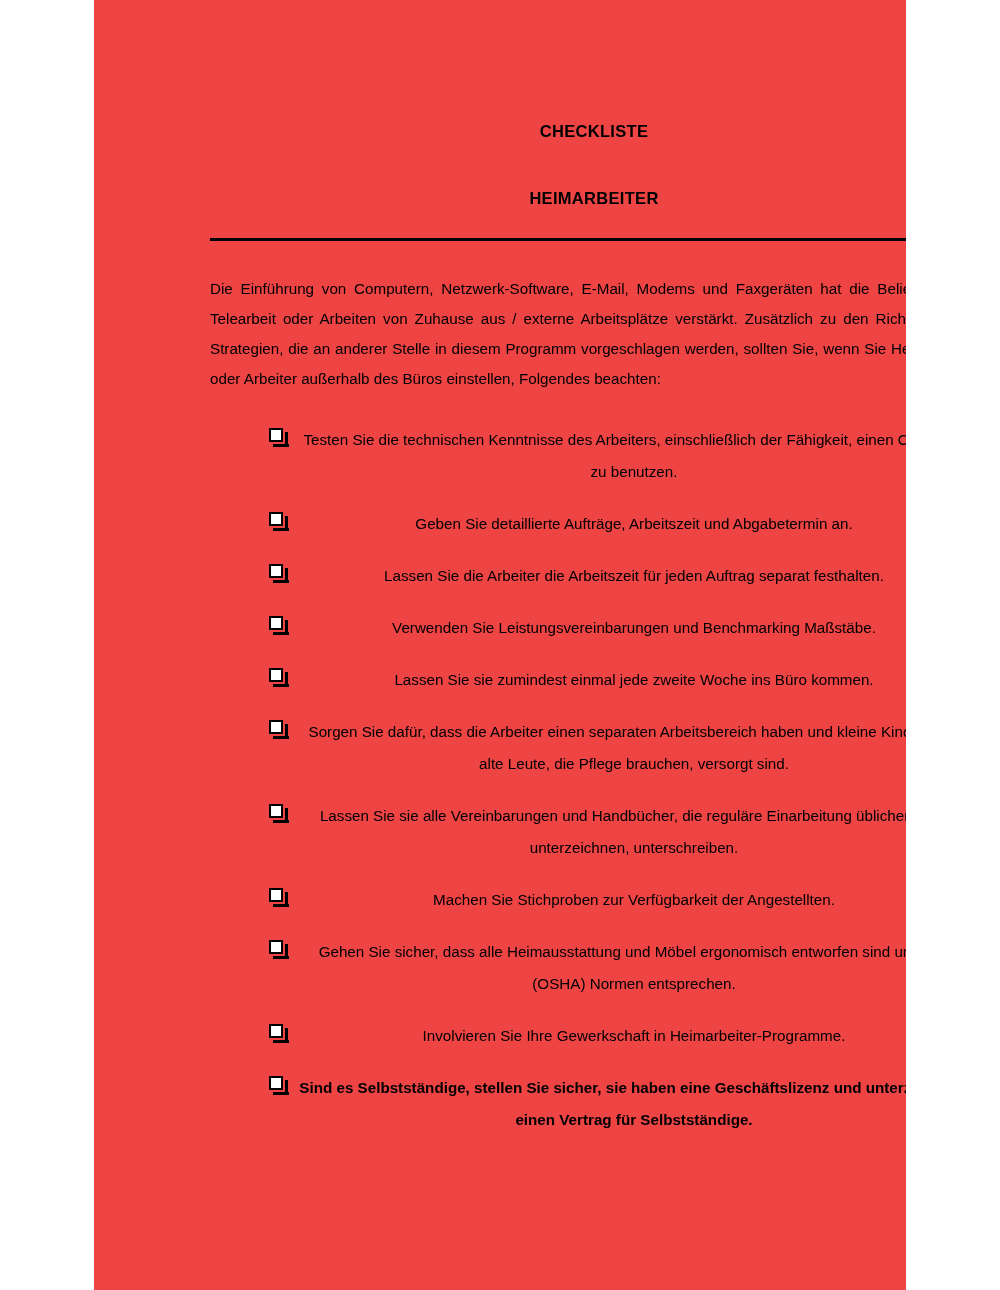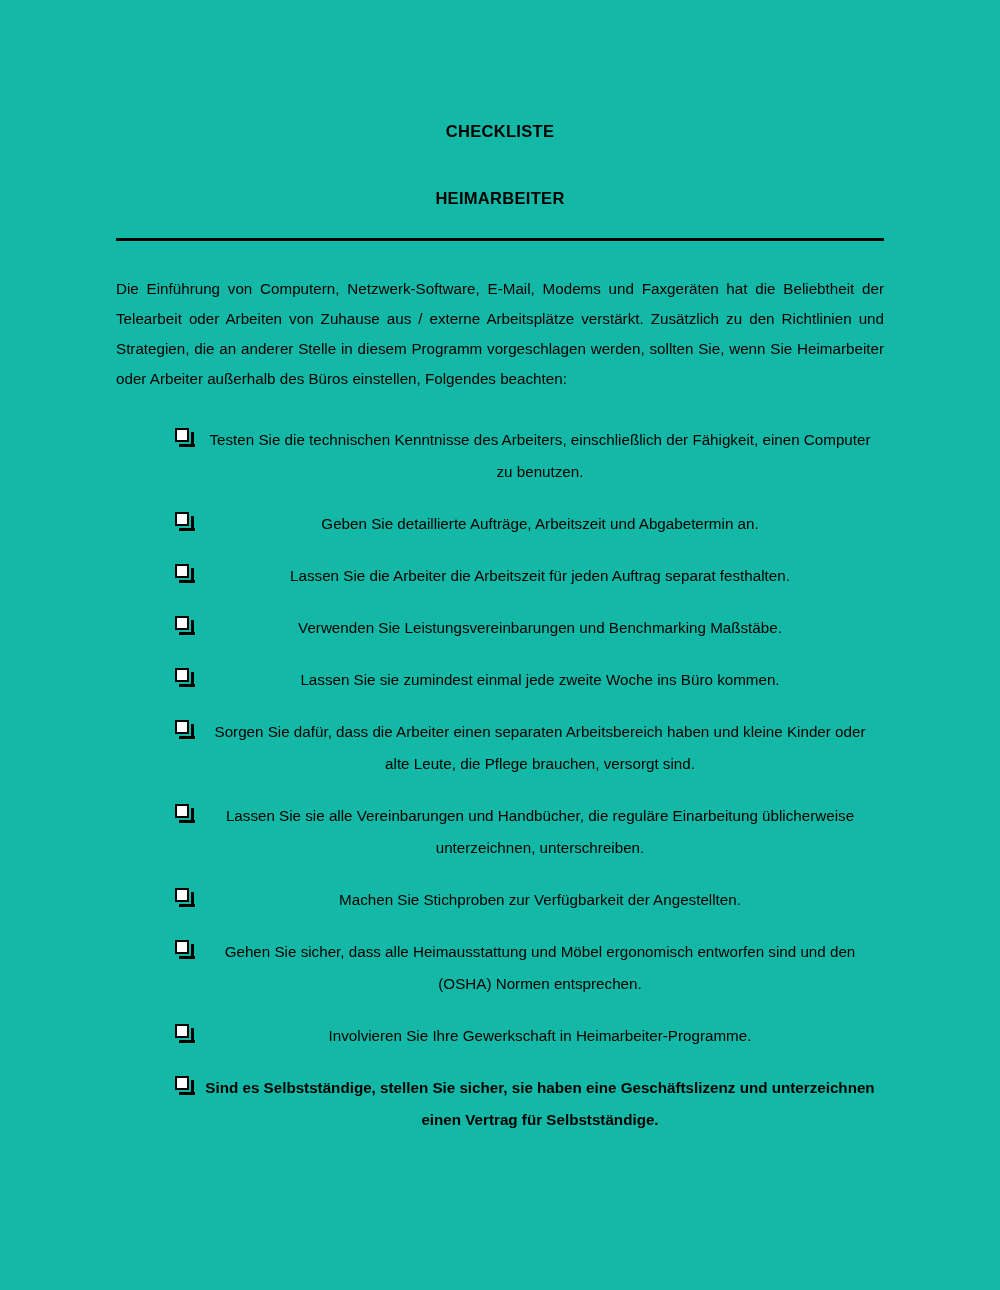--- a/index.html
+++ b/index.html
@@ -9,24 +9,24 @@
     background: #ffffff;
   }
 
   body {
     font-family: "Liberation Sans", sans-serif;
     color: #000000;
   }
 
   .page {
     position: relative;
-    width: 1000px;
+    width: 812px;
     height: 1290px;
     margin: 0 auto;
-    background: #14b8a6;
+    background: #ef4444;
     overflow: hidden;
     box-sizing: border-box;
   }
 
   .content {
     position: absolute;
     left: 116px;
     top: 0;
     width: 768px;
   }

